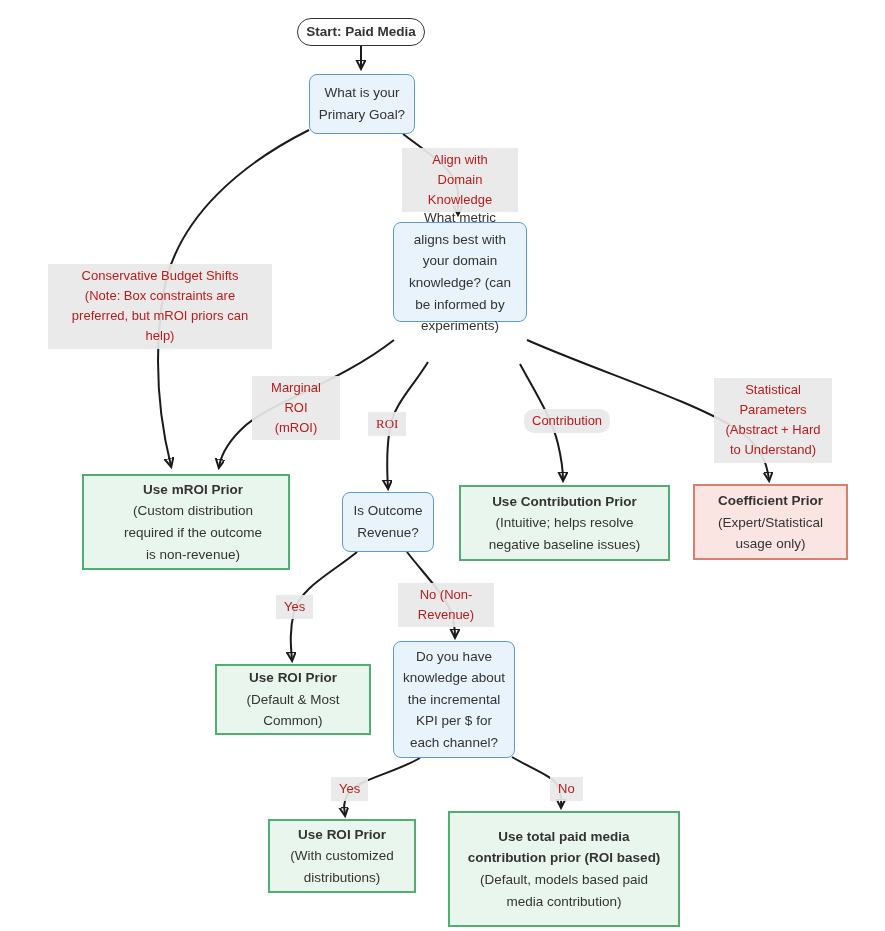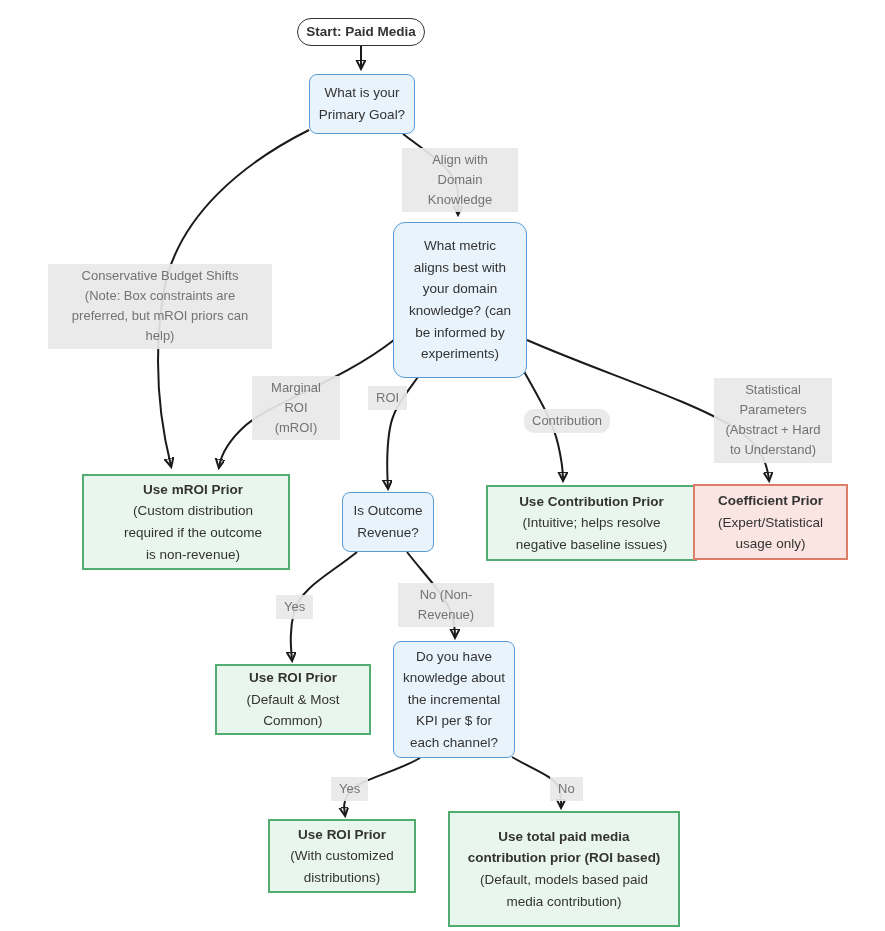--- a/index.html
+++ b/index.html
@@ -8,21 +8,21 @@
     font-family:"Liberation Sans","DejaVu Sans",sans-serif;
     color:#333; overflow:hidden; background:#fff;
   }
   svg.edges { position:absolute; left:0; top:0; width:885px; height:931px; }
   svg.edges path { fill:none; stroke:#1a1a1a; stroke-width:2px; }
 
   .edge-label {
     position:absolute;
     background:rgba(232,232,232,0.92);
     font-size:13px; line-height:1.55; text-align:center;
-    white-space:pre-line; color:#737373; padding:2px 8px;
+    white-space:pre-line; color:#b91c1c; padding:2px 8px;
     box-sizing:border-box;
   }
 
   .node {
     position:absolute; box-sizing:border-box;
     display:flex; flex-direction:column; justify-content:center; align-items:center;
     text-align:center; font-size:13.5px; line-height:1.6; color:#333;
     white-space:pre-line; padding:4px 6px;
   }
   .node .title { font-weight:bold; }
@@ -59,63 +59,63 @@
   </svg>
 
   <div class="edge-label" style="left:48px; top:264px; width:224px;">Conservative Budget Shifts
 (Note: Box constraints are
 preferred, but mROI priors can help)</div>
   <div class="edge-label" style="left:402px; top:148px; width:116px;">Align with
 Domain
 Knowledge</div>
   <div class="edge-label" style="left:252px; top:376px; width:88px;">Marginal ROI
 (mROI)</div>
-  <div class="edge-label" style="left:368px; top:386px;">ROI</div>
+  <div class="edge-label" style="left:368px; top:412px;font-family:Liberation Serif, serif;">ROI</div>
   <div class="edge-label" style="left:524px; top:409px;border-radius:10px;">Contribution</div>
   <div class="edge-label" style="left:714px; top:378px; width:118px;">Statistical
 Parameters
 (Abstract + Hard
 to Understand)</div>
   <div class="edge-label" style="left:276px; top:595px;">Yes</div>
   <div class="edge-label" style="left:398px; top:583px; width:96px;">No (Non-
 Revenue)</div>
   <div class="edge-label" style="left:331px; top:777px;">Yes</div>
   <div class="edge-label" style="left:550px; top:777px;">No</div>
 
   <div class="node start" style="left:297px; top:18px; width:128px; height:28px;">
     <span class="title">Start: Paid Media</span>
   </div>
 
   <div class="node blue" style="left:309px; top:74px; width:106px; height:60px;">
     <span>What is your
 Primary Goal?</span>
   </div>
 
-  <div class="node blue" style="left:393px; top:222px; width:134px; height:156px;border-radius:12px;">
+  <div class="node blue" style="left:393px; top:222px; width:134px; height:100px;">
     <span>What metric
 aligns best with
 your domain
 knowledge? (can
 be informed by
 experiments)</span>
   </div>
 
   <div class="node green" style="left:82px; top:474px; width:208px; height:96px;padding-left:20px;">
     <span class="title">Use mROI Prior</span>
     <span>(Custom distribution
 required if the outcome
 is non-revenue)</span>
   </div>
 
   <div class="node blue" style="left:342px; top:492px; width:92px; height:60px;">
     <span>Is Outcome
 Revenue?</span>
   </div>
 
-  <div class="node green" style="left:486px; top:485px; width:211px; height:76px;">
+  <div class="node green" style="left:459px; top:485px; width:211px; height:76px;">
     <span class="title">Use Contribution Prior</span>
     <span>(Intuitive; helps resolve
 negative baseline issues)</span>
   </div>
 
   <div class="node red" style="left:693px; top:484px; width:155px; height:76px;">
     <span class="title">Coefficient Prior</span>
     <span>(Expert/Statistical
 usage only)</span>
   </div>

